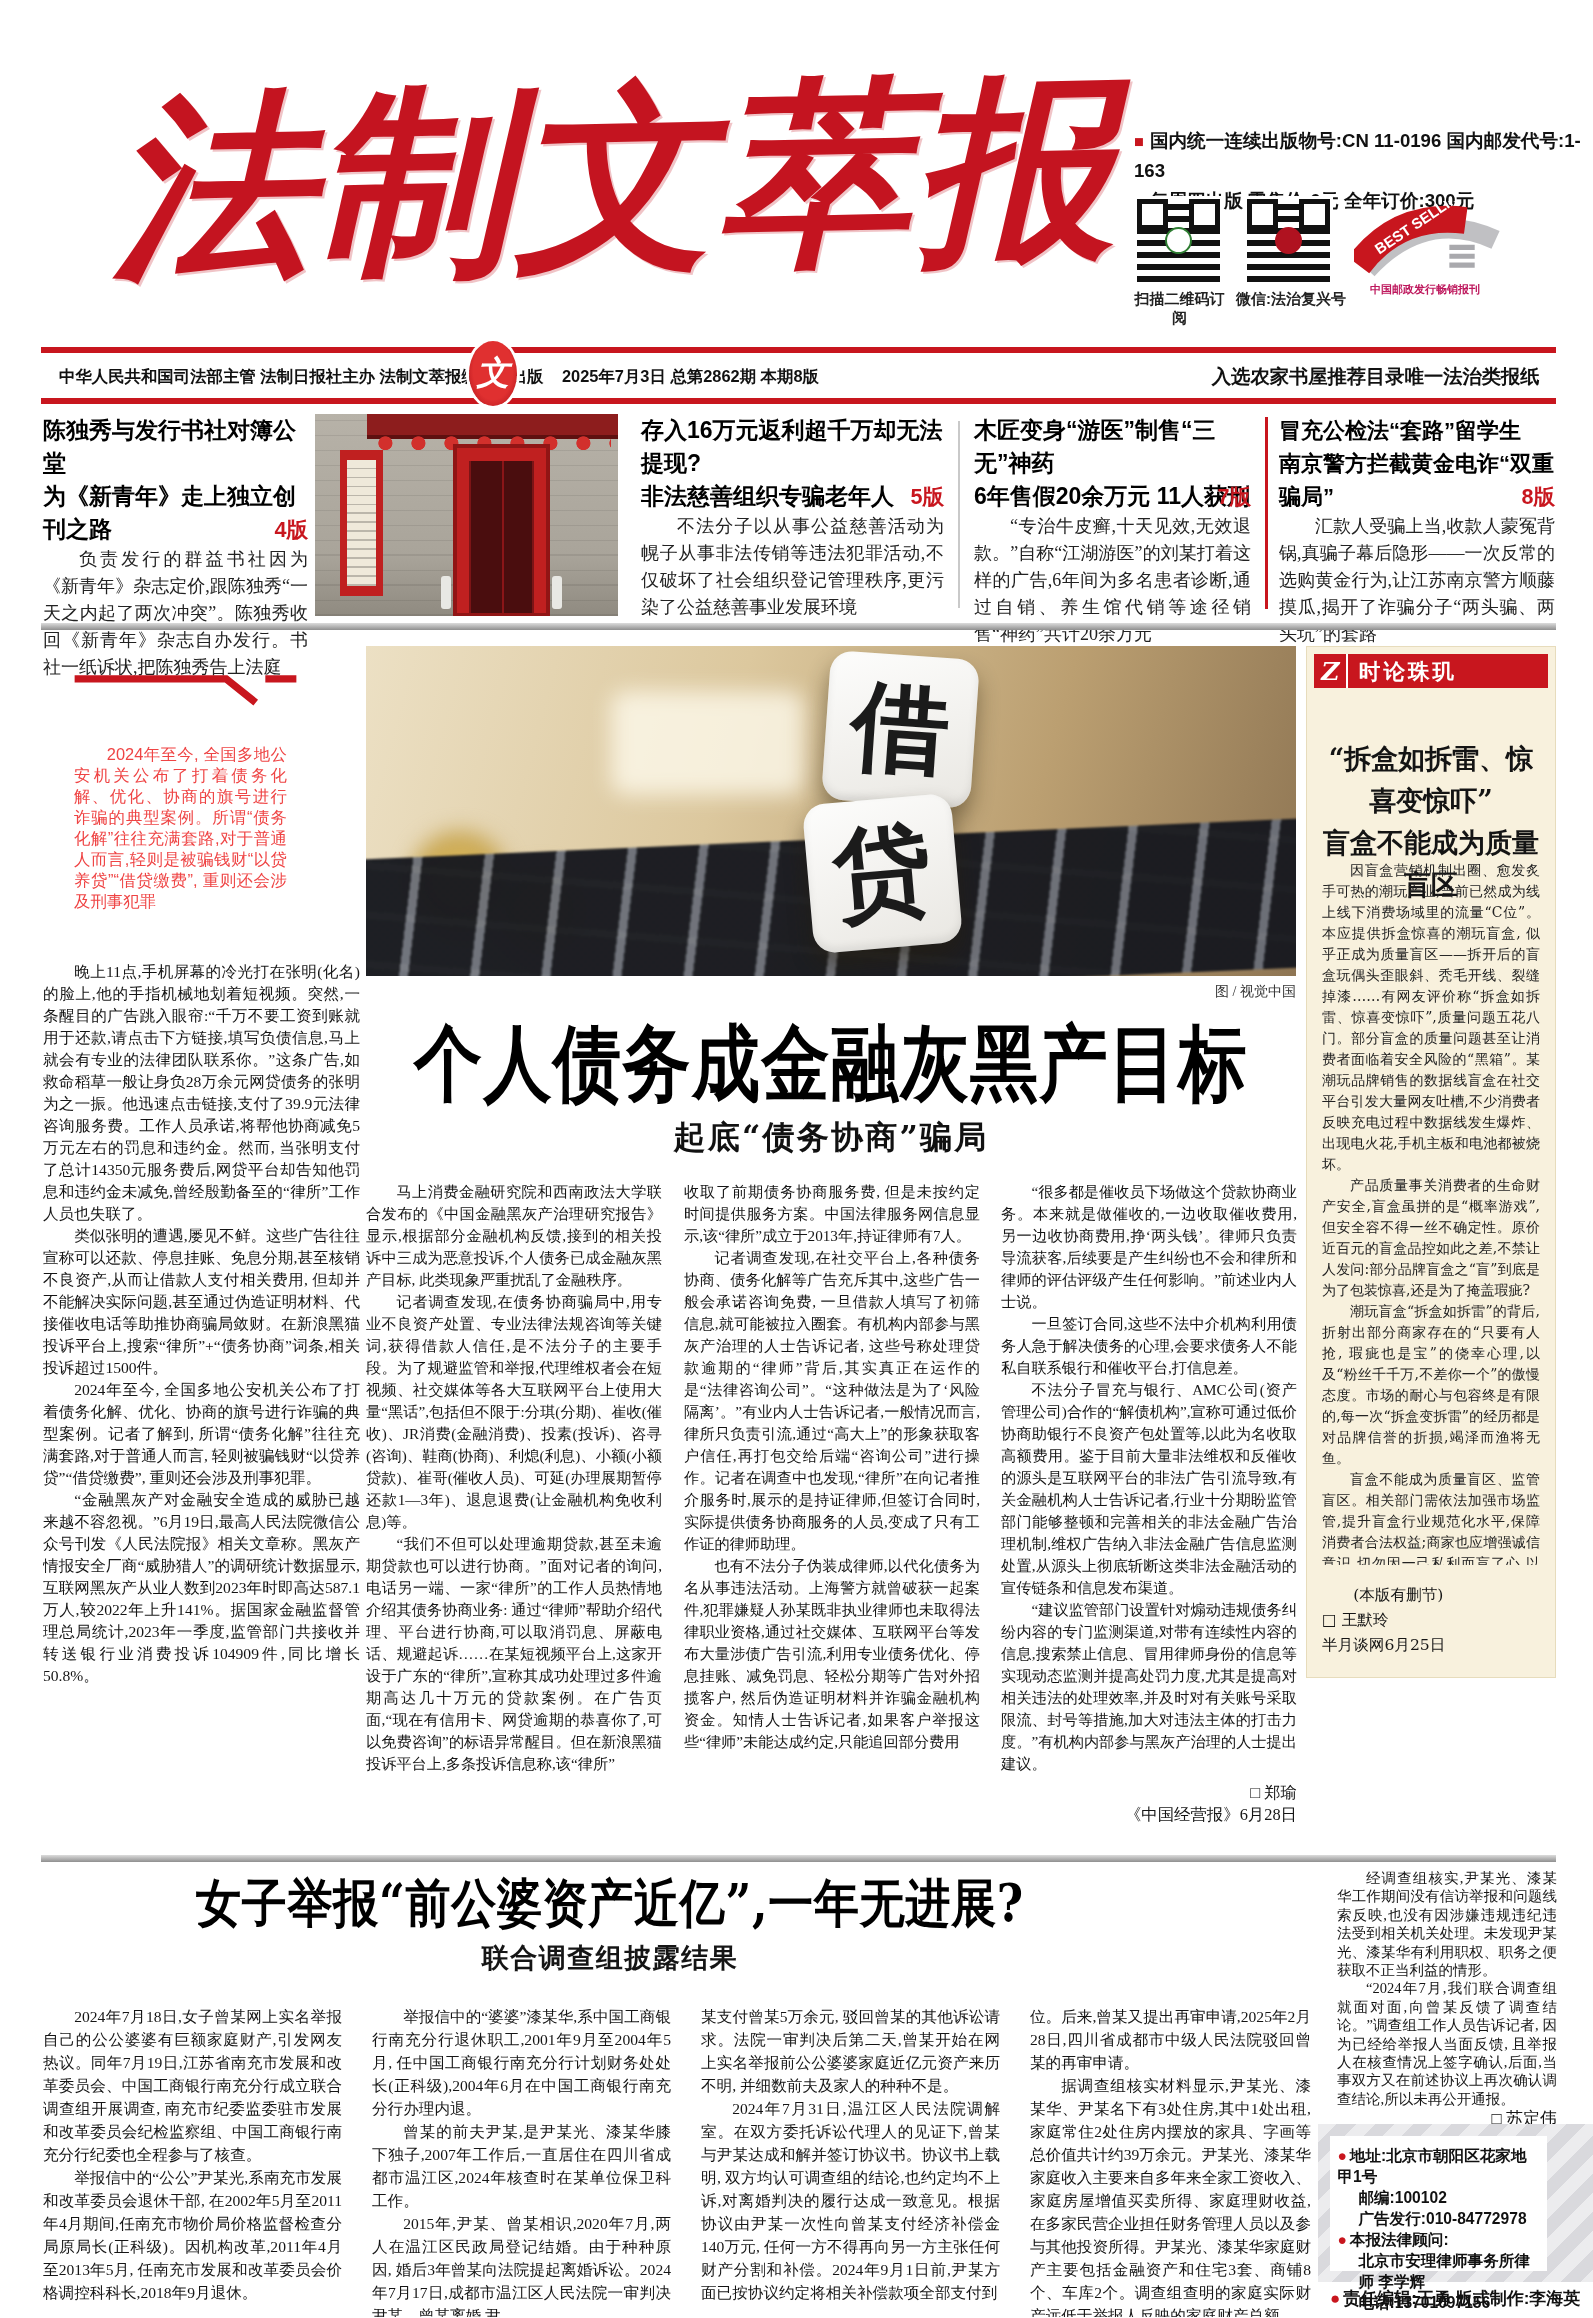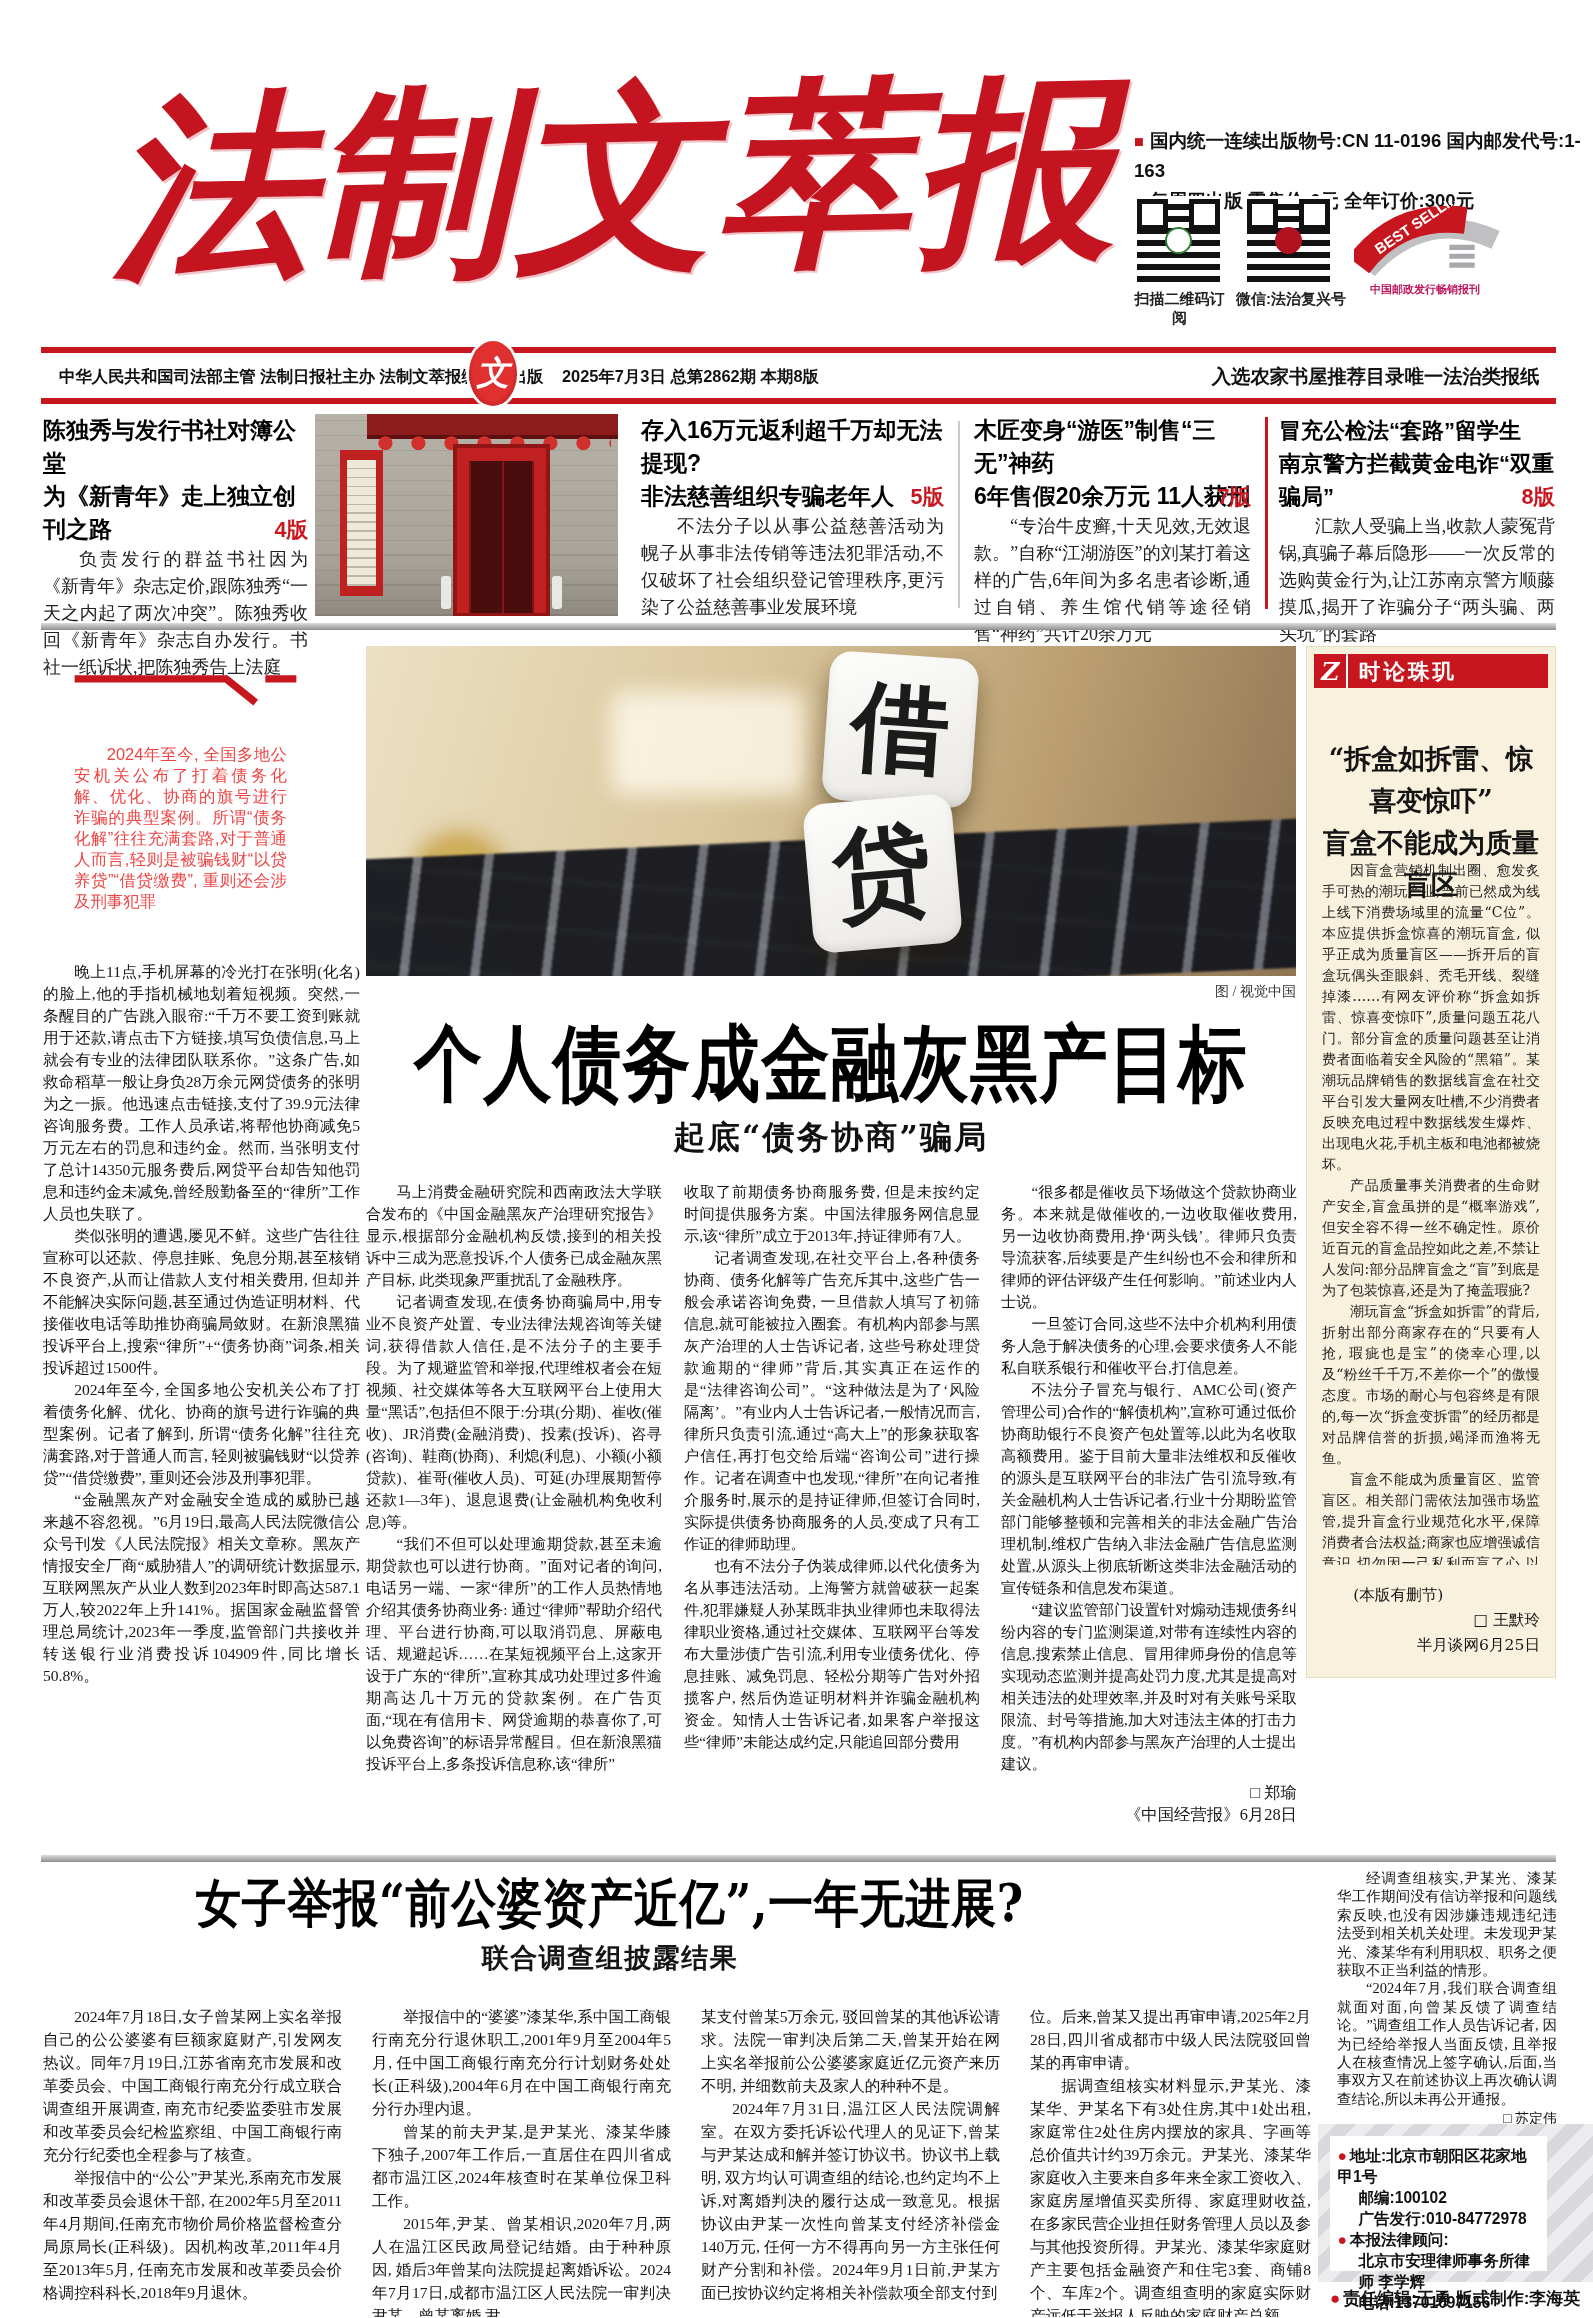--- a/index.html
+++ b/index.html
@@ -101,34 +101,34 @@
 
   
   .sidebar { position:absolute; left:1306px; top:646px; width:250px; height:1032px; background:#f8f1dd; border:0.7px solid #e7dcbc; }
   .sb-head { position:absolute; left:7.4px; right:7.4px; top:7.4px; height:34px; background:#c8161e; display:flex; align-items:center; }
   .sb-z { width:34px; height:34px; background:#c8161e; border-right:2.2px solid #fff; color:#fff; display:flex; align-items:center; justify-content:center; font-family:"DejaVu Serif", serif; font-style:italic; font-weight:bold; font-size:25px; }
   .sb-sec { color:#fff; font-family:"Liberation Sans", sans-serif; font-weight:bold; font-size:21.6px; padding-left:10.4px; letter-spacing:3px; }
   .sb-title { position:absolute; left:9px; right:9px; top:91px; text-align:center; font-family:"DejaVu Serif", serif; font-weight:bold; font-size:27px; line-height:42px; color:#141414; }
   .sb-body { position:absolute; left:15px; right:15px; top:213px; bottom:112px; overflow:hidden; font-family:"DejaVu Serif", serif; font-size:14px; line-height:21px; text-align:justify; color:#222; }
   .sb-tail { position:absolute; left:15px; right:15px; bottom:19.3px; font-family:"DejaVu Serif", serif; font-size:15.6px; line-height:25px; }
   .sb-note { text-indent:2em; }
-  .sb-auth, .sb-src { text-align:right; }
+  .sb-auth, .sb-src { }
 
   
   .b-headline { position:absolute; left:41px; top:1869px; width:1138px; text-align:center;
     font-family:"DejaVu Serif", serif; font-weight:bold; font-size:45px; letter-spacing:0.7px;
     transform:scaleY(1.15); transform-origin:top; color:#000; white-space:nowrap; }
   .b-subhead { position:absolute; left:41px; top:1940px; width:1138px; text-align:center; font-family:"DejaVu Serif", serif; font-weight:bold; font-size:27px; letter-spacing:1.5px; }
   .b-col { position:absolute; top:2005px; height:312px; overflow:hidden; font-size:15.6px; line-height:23px; text-align:justify; }
   .bc1 { left:43px;  width:299px; }
   .bc2 { left:372px; width:299px; }
   .bc3 { left:701px; width:299px; }
   .bc4 { left:1030px; width:281px; }
   .rb-col { position:absolute; left:1337px; top:1869px; width:220px; font-size:14.5px; line-height:18.4px; text-align:justify; }
-  .rb-auth, .rb-src { text-align:right; font-size:14px; line-height:22px; }
+  .rb-auth, .rb-src { text-align:right; font-size:17px; line-height:22px; }
 
   
   .texture { position:absolute; left:1318px; top:2124px; width:275px; height:158px;
     background:repeating-linear-gradient(135deg,#ececee 0 13.4px,#d9d9dd 13.4px 27px); }
   .contact { position:absolute; left:1330px; top:2136px; width:217px; height:135px; background:#fff; padding:9px 7.4px;
     font-family:"Liberation Sans", sans-serif; font-weight:bold; font-size:15.6px; line-height:21px; color:#111; }
   .contact .bl::before, .editor::before { content:"●"; color:#c8161e; margin-right:3px; }
   .contact .ind { padding-left:21px; }
   .editor { position:absolute; left:1330px; top:2287px; font-family:"Liberation Sans", sans-serif; font-weight:bold; font-size:17px; color:#111; }
 </style>

